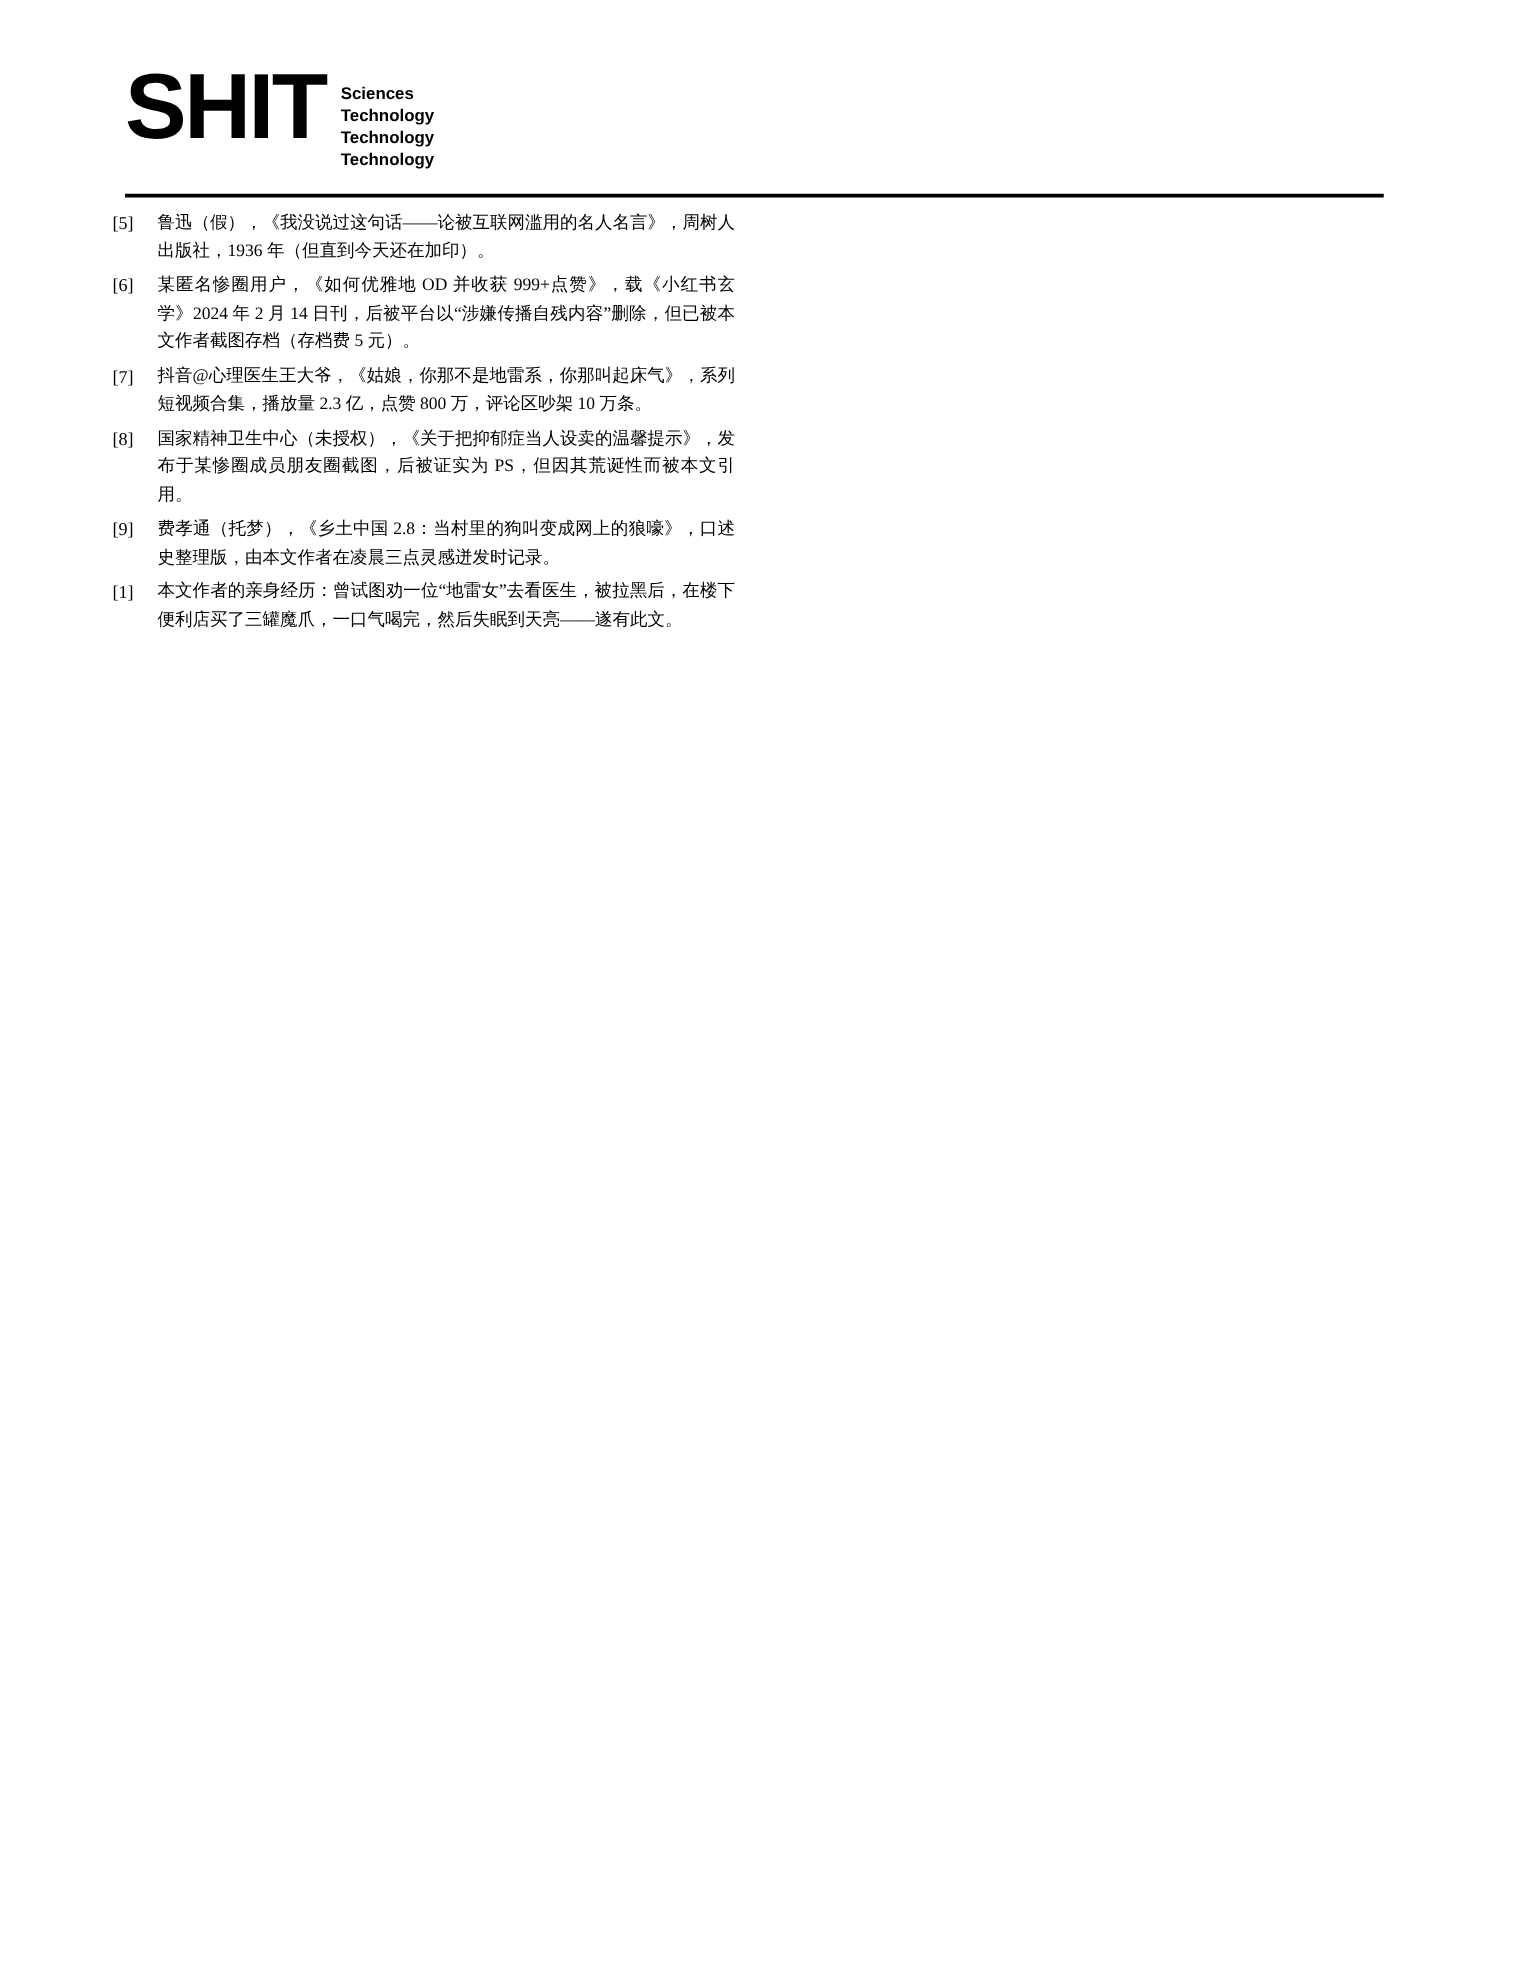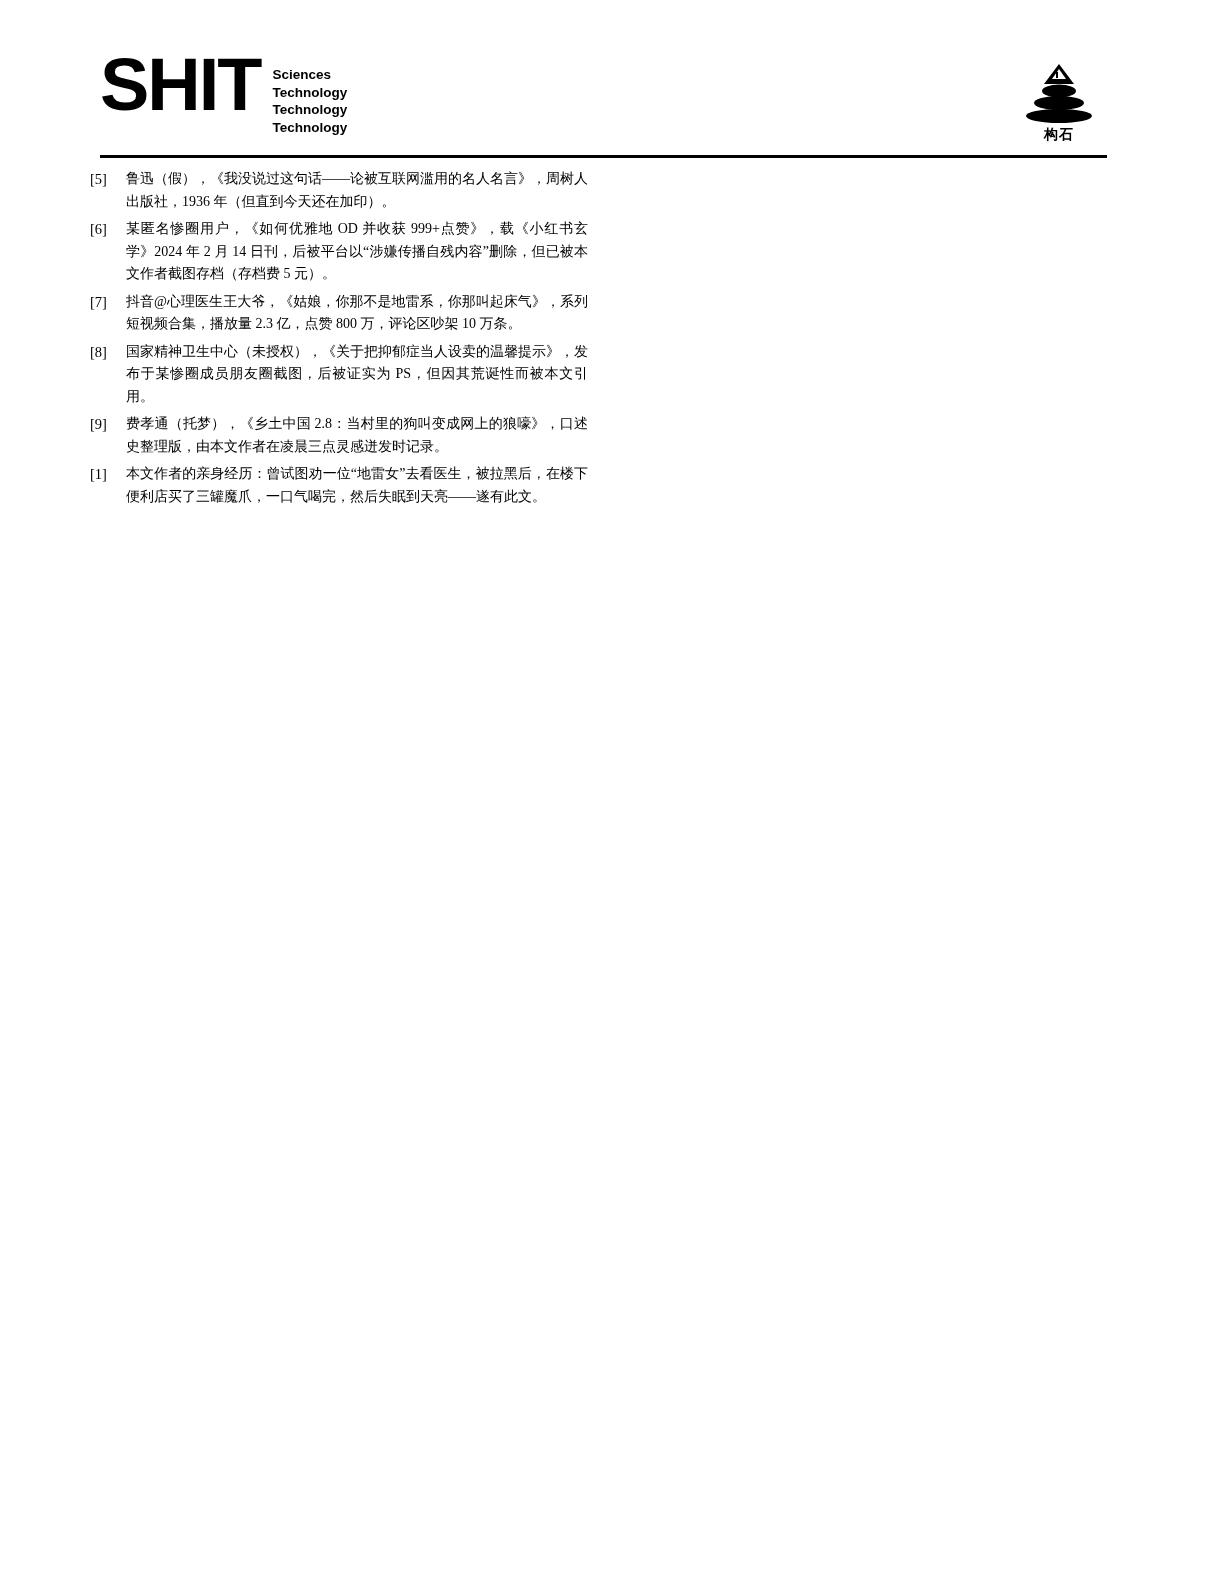--- a/index.html
+++ b/index.html
@@ -125,31 +125,20 @@
     <div class="logo-block">
       <div class="logo-word">SHIT</div>
       <div class="logo-expand">
         <div>Sciences</div>
         <div>Technology</div>
         <div>Technology</div>
         <div>Technology</div>
       </div>
     </div>
 
-    <div class="mark">
-      <svg class="mark-svg" width="74" height="64" viewBox="0 0 74 64">
-        <ellipse cx="37" cy="56" rx="33" ry="7" fill="#000"></ellipse>
-        <ellipse cx="37" cy="43" rx="25" ry="7" fill="#000"></ellipse>
-        <ellipse cx="37" cy="31" rx="17" ry="6.5" fill="#000"></ellipse>
-        <path d="M22 24 L37 4 L52 24 Z" fill="#000"></path>
-        <path d="M30 19 L37 9 L44 19 Z" fill="#fff"></path>
-        <rect x="34" y="12" width="2" height="6" fill="#000"></rect>
-      </svg>
-      <div class="mark-label">构石</div>
-    </div>
   </div>
 
   <div class="rule"></div>
 
   <div class="refs">
 
     <div class="ref-item">
       <div class="ref-num">[5]</div>
       <div class="ref-body">鲁迅（假），《我没说过这句话——论被互联网滥用的名人名言》，周树人出版社，1936 年（但直到今天还在加印）。</div>
     </div>

